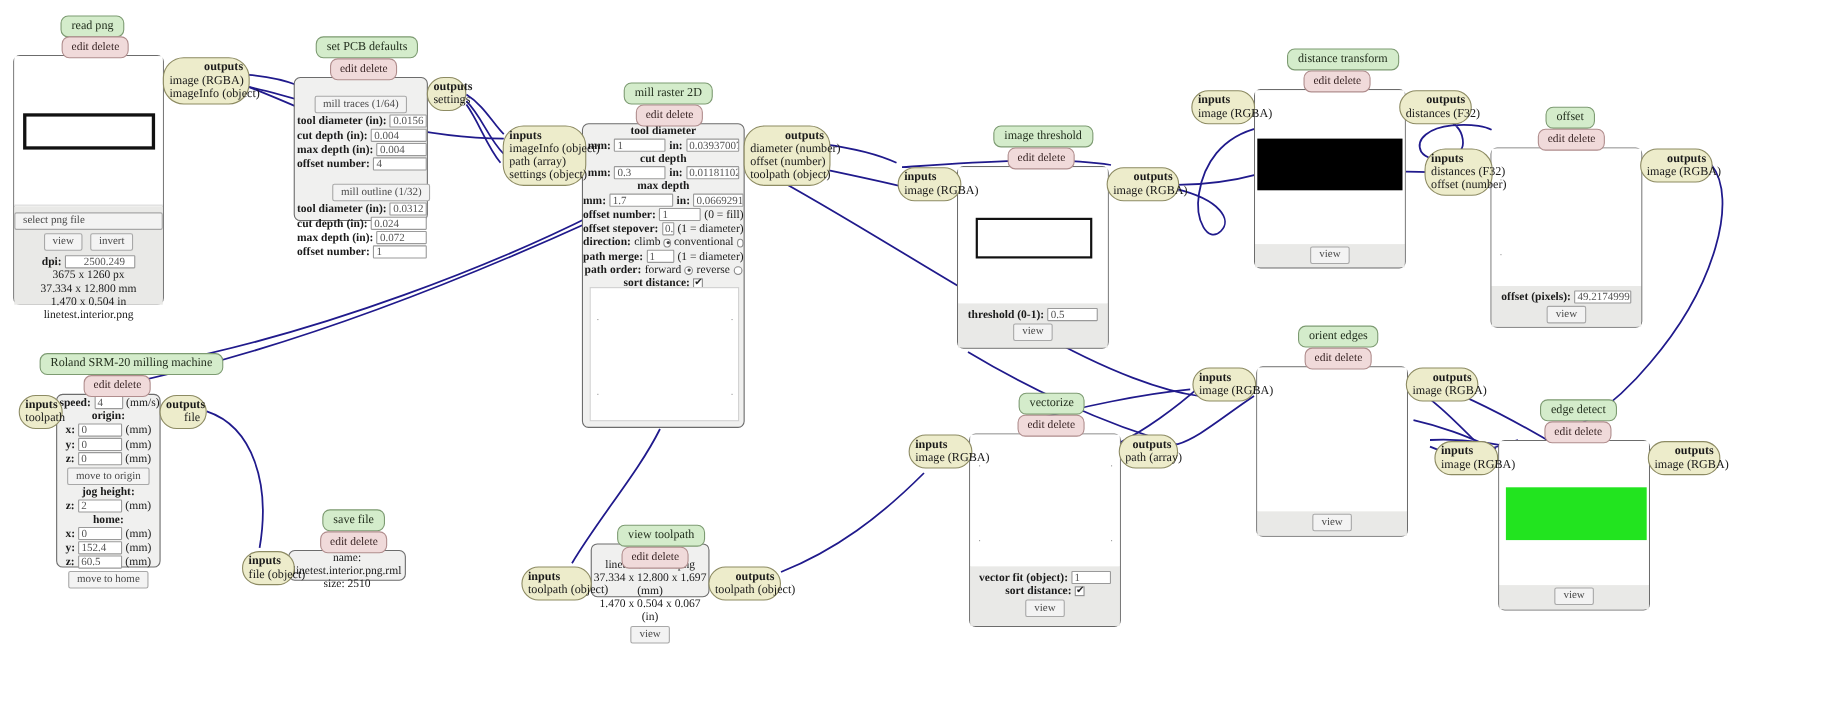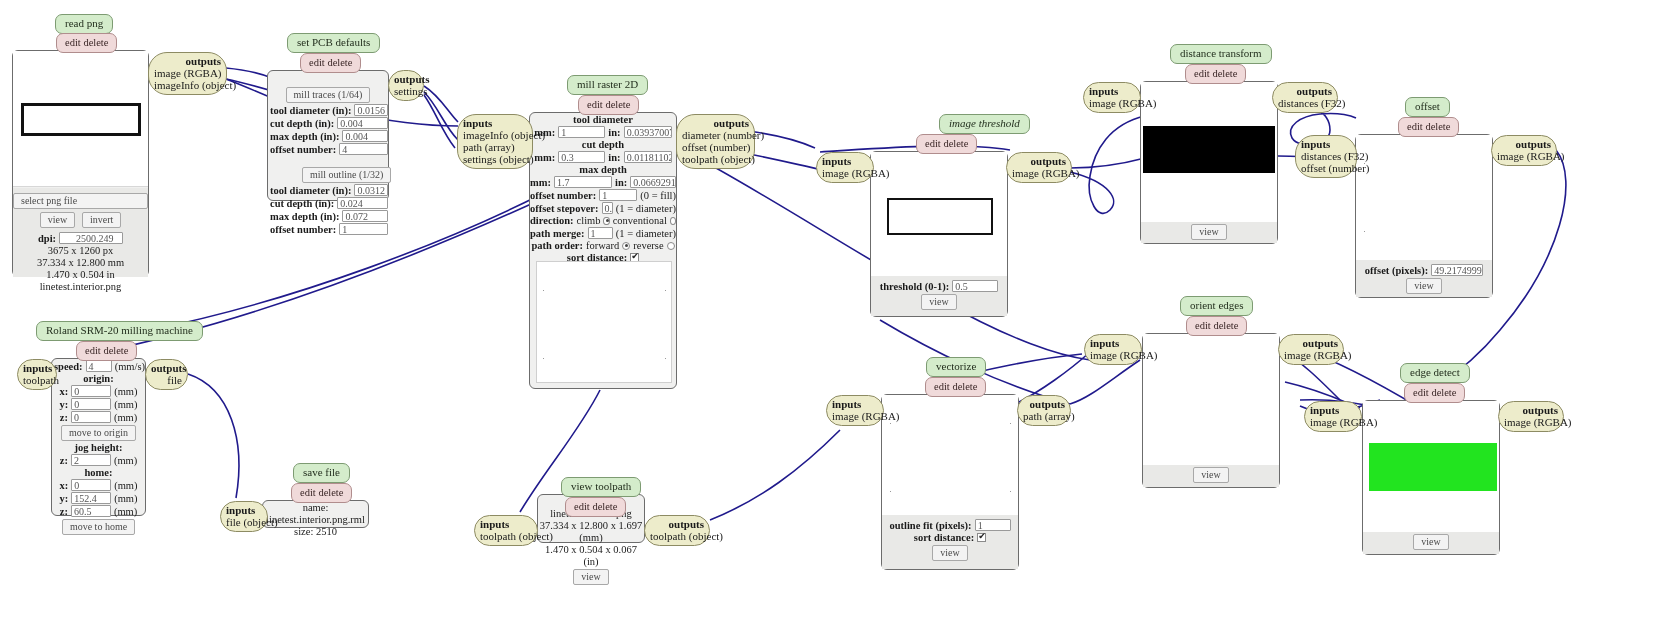--- a/index.html
+++ b/index.html
@@ -288,21 +288,21 @@
     </div>
     <div class="port right" style="left:676px;top:114px;width:79px;">
       <b>outputs</b>
       <i>diameter (number)</i>
       <i>offset (number)</i>
       <i>toolpath (object)</i>
     </div>
   </div>
 
   <div class="node">
-    <div class="title" style="left:939px;top:114px;font-style:italic;">image threshold</div>
+    <div class="title" style="left:903px;top:114px;">image threshold</div>
     <div class="editdel" style="left:916px;top:134px;">
       <span>edit</span> 
       <span>delete</span>
     </div>
     <div class="body" style="left:870px;top:151px;width:138px;height:166px;">
       <div class="preview" style="left:0;top:0;width:136px;height:124px;">
         <div class="swatch" style="left:16px;top:46px;width:106px;height:37px;border:2px solid #111;background:#fff;"></div>
       </div>
       <div class="greybar" style="position:absolute;left:0;top:124px;width:136px;height:40px;">
         <div class="row" style="margin-top:4px;">
@@ -430,21 +430,21 @@
     </div>
     <div class="body" style="left:881px;top:394px;width:138px;height:176px;">
       <div class="preview" style="left:0;top:0;width:136px;height:120px;">
         <div class="tick" style="left:8px;top:28px;"></div>
         <div class="tick" style="left:128px;top:28px;"></div>
         <div class="tick" style="left:8px;top:96px;"></div>
         <div class="tick" style="left:128px;top:96px;"></div>
       </div>
       <div class="greybar" style="position:absolute;left:0;top:120px;width:136px;height:54px;">
         <div class="row" style="margin-top:4px;">
-          <span class="lbl">outline fit (pixels):</span>
+          <span class="lbl">vector fit (object):</span>
           <span class="fld" style="width:36px;">1</span>
         </div>
         <div class="row">
           <span class="lbl">sort distance:</span>
           <span class="chk on"></span>
         </div>
         <div class="center" style="margin-top:2px;"><span class="btn">view</span></div>
       </div>
     </div>
     <div class="port left" style="left:826px;top:395px;width:58px;">

